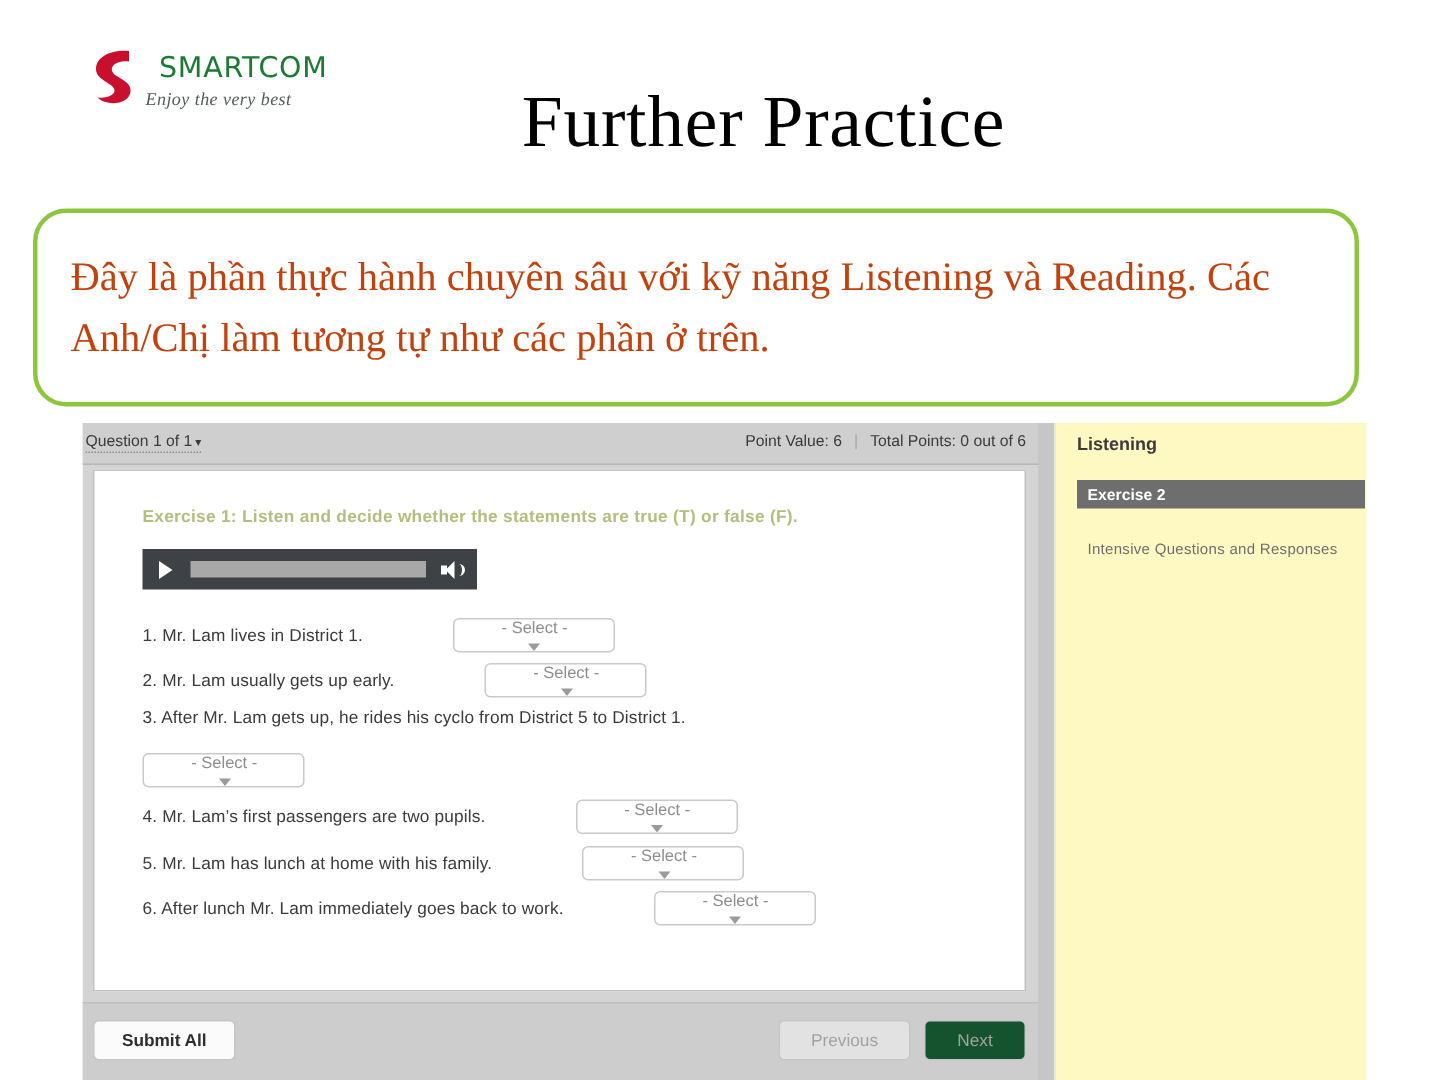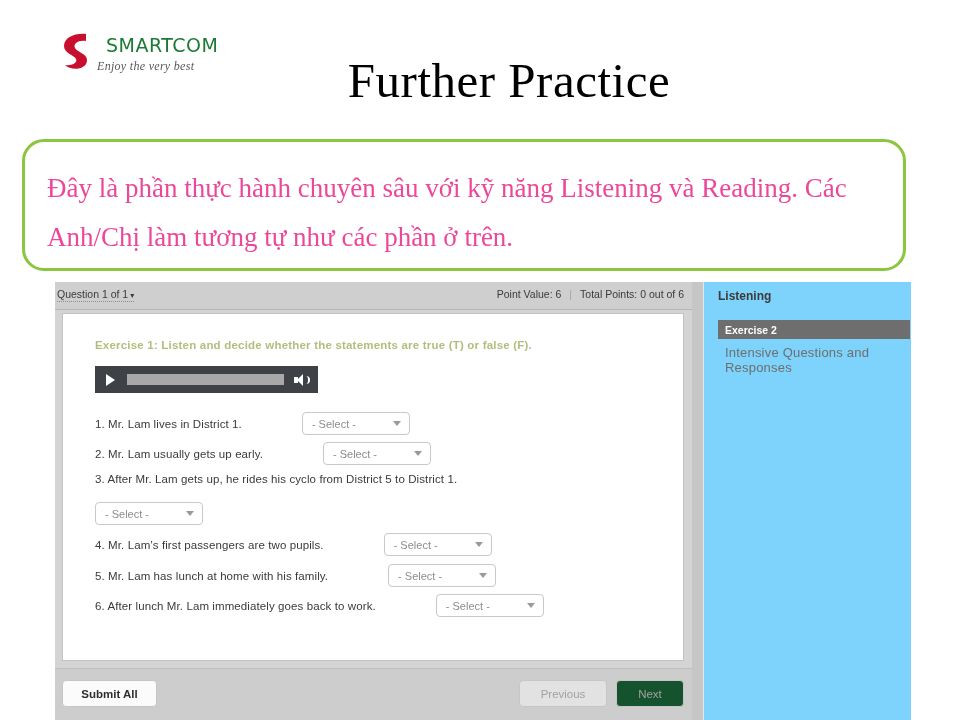--- a/index.html
+++ b/index.html
@@ -76,22 +76,22 @@
     border-radius: 22px;
     background: #ffffff;
   }
   #callout-text {
     position: absolute;
     left: 22px;
     top: 22px;
     right: 18px;
     font-family: "Liberation Serif", serif;
     font-size: 27px;
-    line-height: 49px;
-    color: #ec4899;
+    line-height: 41px;
+    color: #c2410c;
   }
 
   
   #app-screenshot {
     position: absolute;
     left: 55px;
     top: 282px;
     width: 856px;
     height: 438px;
     background: #ffffff;
@@ -247,20 +247,21 @@
     box-sizing: border-box;
     height: 23px;
     width: 108px;
     margin-left: 14px;
     padding: 0 8px 0 9px;
     border: 1px solid #c9c9c9;
     border-radius: 4px;
     background: #ffffff;
     font-size: 11px;
     color: #8d8d8d;
+    flex-direction: column;
   }
   .select-box .arrow {
     width: 0; height: 0;
     border-left: 4.5px solid transparent;
     border-right: 4.5px solid transparent;
     border-top: 5px solid #9a9a9a;
   }
 
   
   #quiz-footer {
@@ -314,22 +315,23 @@
     background: #c6c6c6;
   }
 
   
   #sidebar-pane {
     position: absolute;
     left: 648px;
     top: 0;
     width: 208px;
     height: 438px;
-    background: #7dd3fc;
+    background: #fef9c3;
     border-left: 1px solid #e6e6e6;
+    text-align: right;
   }
   #sidebar-title {
     position: absolute;
     left: 14px;
     top: 7px;
     font-size: 12px;
     font-weight: bold;
     color: #3b3b3b;
   }
   #sidebar-item-exercise-1 {
@@ -343,22 +345,22 @@
     align-items: center;
     padding-left: 7px;
     box-sizing: border-box;
     font-size: 10.5px;
     font-weight: bold;
     color: #ffffff;
   }
   #sidebar-item-intensive {
     position: absolute;
     left: 21px;
-    top: 63px;
-    font-size: 13px;
+    top: 79px;
+    font-size: 10px;
     color: #6e6e6e;
     letter-spacing: 0.2px;
   }
 </style>
 </head>
 <body>
 
 <div id="slide-logo">
   <svg class="logo-mark" viewBox="0 0 28 40">
     <path d="M24 2 C12 1, 2 6, 2 14 C2 21, 12 23, 14 27 C16 31, 9 34, 3 33 C9 39, 24 38, 25 29 C26 22, 15 20, 13 16 C11 12, 16 8, 24 9 Z" fill="#c8102e"></path>

